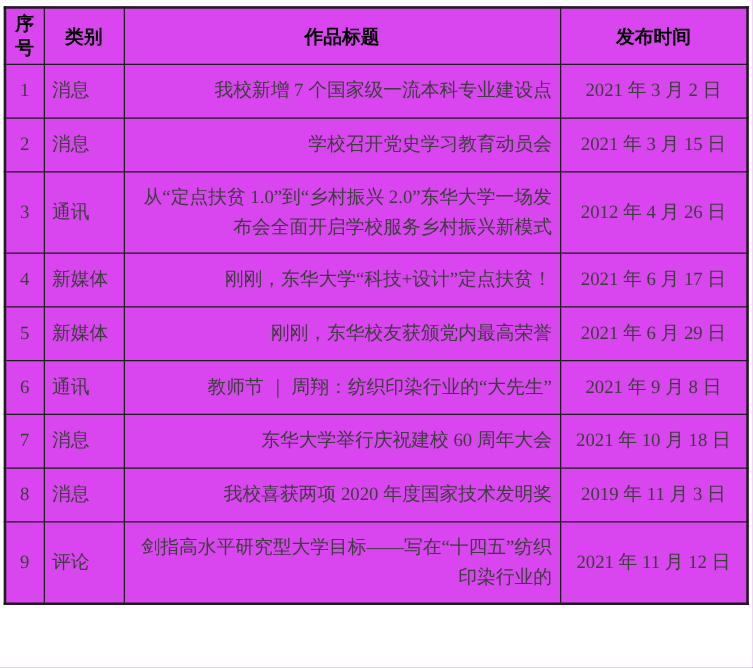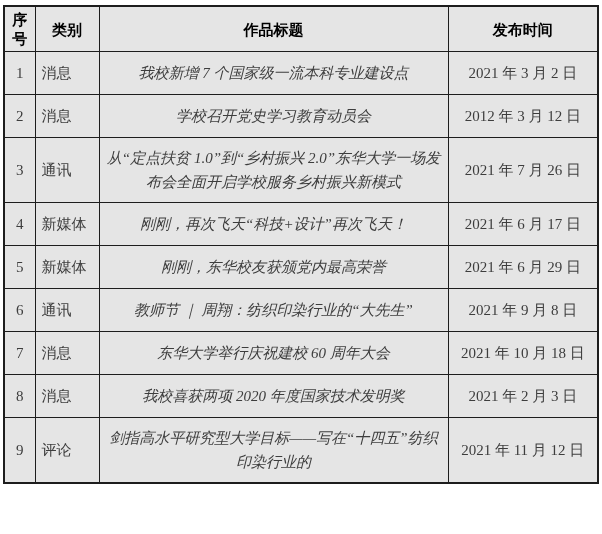--- a/index.html
+++ b/index.html
@@ -13,21 +13,21 @@
   }
   .table-wrap {
     position: absolute;
     left: 3px;
     top: 5px;
   }
   table.works {
     border-collapse: collapse;
     table-layout: fixed;
     width: 594px;
-    background: #e5e5e5;
+    background: #d946ef;
     border: 2px solid #1d1d1d;
   }
   table.works th,
   table.works td {
     border: 1.6px solid #1d1d1d;
     vertical-align: middle;
     box-sizing: border-box;
     overflow: hidden;
   }
   
@@ -54,24 +54,23 @@
     padding: 8px 6px;
   }
   td.cell-no {
     text-align: center;
     padding: 8px 2px;
   }
   td.cell-cat {
     padding: 8px 2px;
   }
   td.cell-title {
-    text-align: center;
+    text-align: right;
     padding-left: 11px;
     padding-right: 8px;
-    font-style: italic;
   }
   td.cell-date {
     text-align: center;
     padding-left: 14px;
     white-space: nowrap;
   }
 </style>
 </head>
 <body>
 
@@ -95,32 +94,32 @@
         <tr>
           <td class="cell-no">1</td>
           <td class="cell-cat">消息</td>
           <td class="cell-title">我校新增 7 个国家级一流本科专业建设点</td>
           <td class="cell-date">2021 年 3 月 2 日</td>
         </tr>
         <tr>
           <td class="cell-no">2</td>
           <td class="cell-cat">消息</td>
           <td class="cell-title">学校召开党史学习教育动员会</td>
-          <td class="cell-date">2012 年 3 月 12 日</td>
+          <td class="cell-date">2021 年 3 月 15 日</td>
         </tr>
         <tr>
           <td class="cell-no">3</td>
           <td class="cell-cat">通讯</td>
           <td class="cell-title">从“定点扶贫 1.0”到“乡村振兴 2.0”东华大学一场发布会全面开启学校服务乡村振兴新模式</td>
-          <td class="cell-date">2021 年 7 月 26 日</td>
+          <td class="cell-date">2012 年 4 月 26 日</td>
         </tr>
         <tr>
           <td class="cell-no">4</td>
           <td class="cell-cat">新媒体</td>
-          <td class="cell-title">刚刚，再次飞天“科技+设计”再次飞天！</td>
+          <td class="cell-title">刚刚，东华大学“科技+设计”定点扶贫！</td>
           <td class="cell-date">2021 年 6 月 17 日</td>
         </tr>
         <tr>
           <td class="cell-no">5</td>
           <td class="cell-cat">新媒体</td>
           <td class="cell-title">刚刚，东华校友获颁党内最高荣誉</td>
           <td class="cell-date">2021 年 6 月 29 日</td>
         </tr>
         <tr>
           <td class="cell-no">6</td>
@@ -131,21 +130,21 @@
         <tr>
           <td class="cell-no">7</td>
           <td class="cell-cat">消息</td>
           <td class="cell-title">东华大学举行庆祝建校 60 周年大会</td>
           <td class="cell-date">2021 年 10 月 18 日</td>
         </tr>
         <tr>
           <td class="cell-no">8</td>
           <td class="cell-cat">消息</td>
           <td class="cell-title">我校喜获两项 2020 年度国家技术发明奖</td>
-          <td class="cell-date">2021 年 2 月 3 日</td>
+          <td class="cell-date">2019 年 11 月 3 日</td>
         </tr>
         <tr>
           <td class="cell-no">9</td>
           <td class="cell-cat">评论</td>
           <td class="cell-title">剑指高水平研究型大学目标——写在“十四五”纺织印染行业的</td>
           <td class="cell-date">2021 年 11 月 12 日</td>
         </tr>
       </tbody>
   </table>
 </div>

